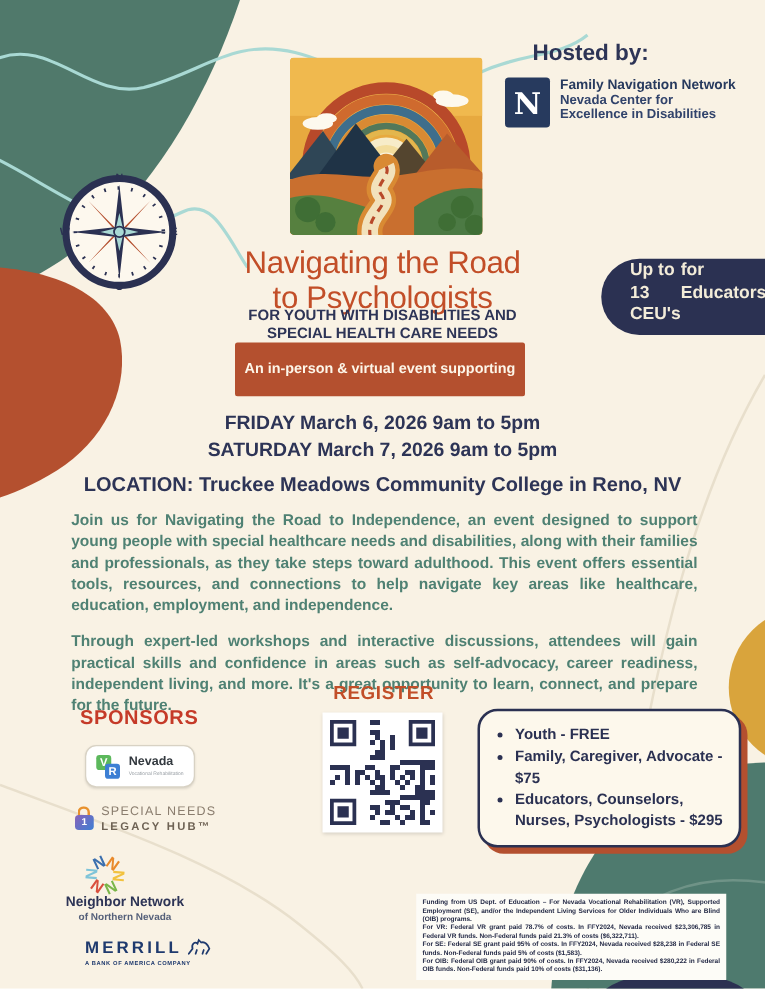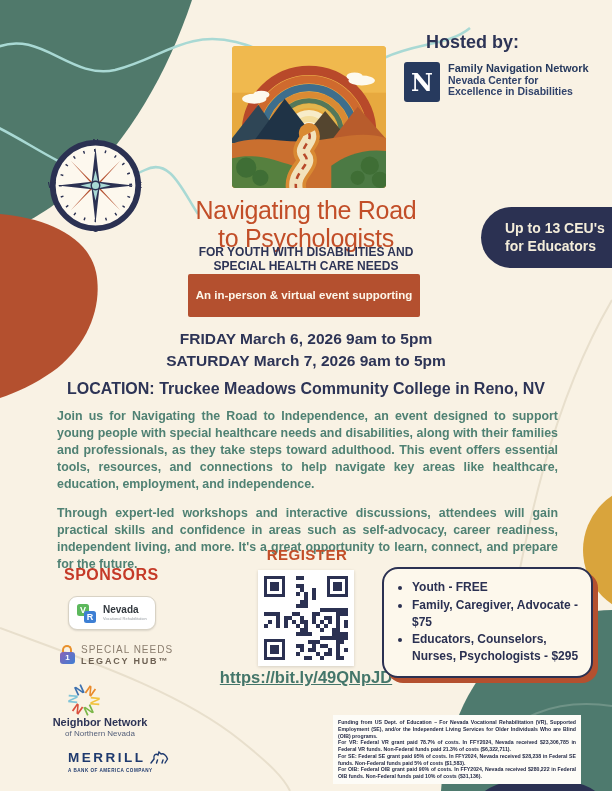--- a/index.html
+++ b/index.html
@@ -20,21 +20,21 @@
   .hosted-row{display:flex;gap:8px;margin-top:9px;align-items:flex-start;}
   .fnn-logo{width:36px;height:40px;background:#273a5e;border-radius:3px;color:#fff;
             font-family:"DejaVu Serif",serif;font-weight:bold;font-size:24px;
             display:flex;align-items:center;justify-content:center;flex:0 0 auto;}
   .fnn-name{font-size:11px;font-weight:bold;color:#273a5e;line-height:1.15;}
   .fnn-sub{font-size:10.5px;font-weight:bold;color:#31436b;line-height:1.12;}
 
   
   .ceu{left:481px;top:207px;width:131px;height:61px;background:#2b3152;
        border-radius:34px 0 0 34px;color:#f3ecd9;font-size:14px;font-weight:bold;
-       display:flex;flex-direction:column;justify-content:center;padding-left:24px;
+       display:flex;justify-content:center;padding-left:24px;
        box-sizing:border-box;line-height:1.25;z-index:3;}
 
   
   .title{left:106px;top:197px;width:400px;text-align:center;color:#c24e28;
          font-size:25px;font-weight:normal;line-height:1.1;letter-spacing:-.3px;z-index:3;}
   .subtitle{left:106px;top:245px;width:400px;text-align:center;color:#2d3456;
             font-size:12px;font-weight:bold;line-height:1.2;z-index:3;}
   .banner{left:188px;top:274px;width:232px;height:43px;background:#b4502f;color:#fdf6e9;
           font-size:11.5px;font-weight:bold;text-align:center;line-height:1.5;
           display:flex;flex-direction:column;justify-content:center;z-index:3;border-radius:2px;}
@@ -100,21 +100,21 @@
   .nn-icon span{position:absolute;left:50%;top:50%;font-weight:bold;font-size:13px;
                 line-height:1;}
   .nn1{color:#3b6fae;transform:translate(-50%,-50%) rotate(-25deg) translate(0,-11px);}
   .nn2{color:#e98a2b;transform:translate(-50%,-50%) rotate(35deg) translate(0,-11px);}
   .nn3{color:#f2c23e;transform:translate(-50%,-50%) rotate(95deg) translate(0,-11px);}
   .nn4{color:#7ab648;transform:translate(-50%,-50%) rotate(155deg) translate(0,-11px);}
   .nn5{color:#d94f3d;transform:translate(-50%,-50%) rotate(215deg) translate(0,-11px);}
   .nn6{color:#7fc4d8;transform:translate(-50%,-50%) rotate(275deg) translate(0,-11px);}
   .nn-name{left:40px;top:716px;width:120px;text-align:center;font-size:11px;font-weight:bold;
            color:#2d3456;z-index:3;}
-  .nn-sub{left:40px;top:729px;width:120px;text-align:center;font-size:8px;color:#55607a;z-index:3;}
+  .nn-sub{left:40px;top:729px;width:120px;text-align:center;font-size:8px;color:#55607a;z-index:3;font-weight:bold;}
 
   .merrill{left:68px;top:750px;z-index:3;}
   .merrill-row{display:flex;align-items:center;gap:4px;}
   .merrill-name{font-size:13.5px;font-weight:bold;color:#1f3a6e;letter-spacing:2.5px;}
   .merrill-sub{font-size:4.6px;font-weight:bold;color:#1f3a6e;letter-spacing:.5px;margin-top:3px;}
 
   
   .fineprint{left:333px;top:715px;width:248px;background:#fdfcf7;box-sizing:border-box;
              padding:4px 5px;z-index:3;}
   .fineprint p{margin:0;font-size:5.2px;font-weight:bold;color:#1d2340;line-height:1.3;
@@ -348,23 +348,20 @@
         <i style="grid-row:21;grid-column:11"></i>
         <i style="grid-row:21;grid-column:12"></i>
         <i style="grid-row:21;grid-column:15"></i>
         <i style="grid-row:21;grid-column:19"></i>
         <i style="grid-row:21;grid-column:20"></i>
       </div>
     <div class="fp tl"></div>
     <div class="fp tr"></div>
     <div class="fp bl"></div>
   </div>
-  <div class="abs url">
-    <a href="#">https://bit.ly/49QNpJD</a>
-  </div>
 
   <div class="abs pricing">
     <ul>
       <li>Youth -  FREE</li>
       <li>Family, Caregiver, Advocate - $75</li>
       <li>Educators, Counselors, Nurses, Psychologists - $295</li>
     </ul>
   </div>
 
   <div class="abs sponsors-h">SPONSORS</div>

